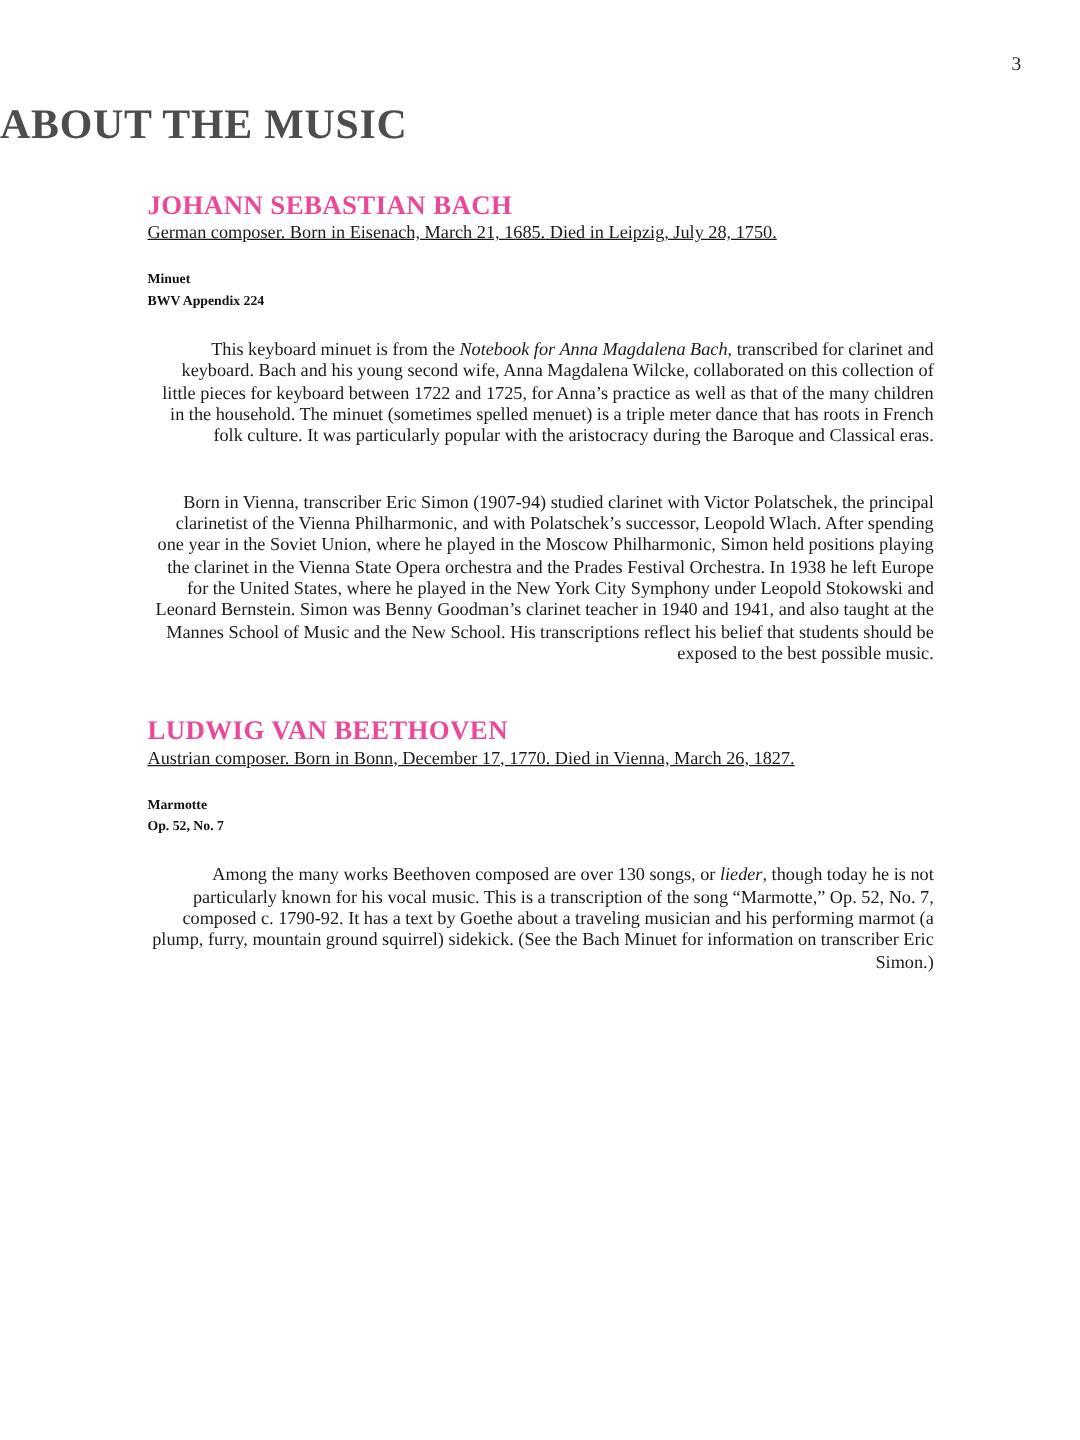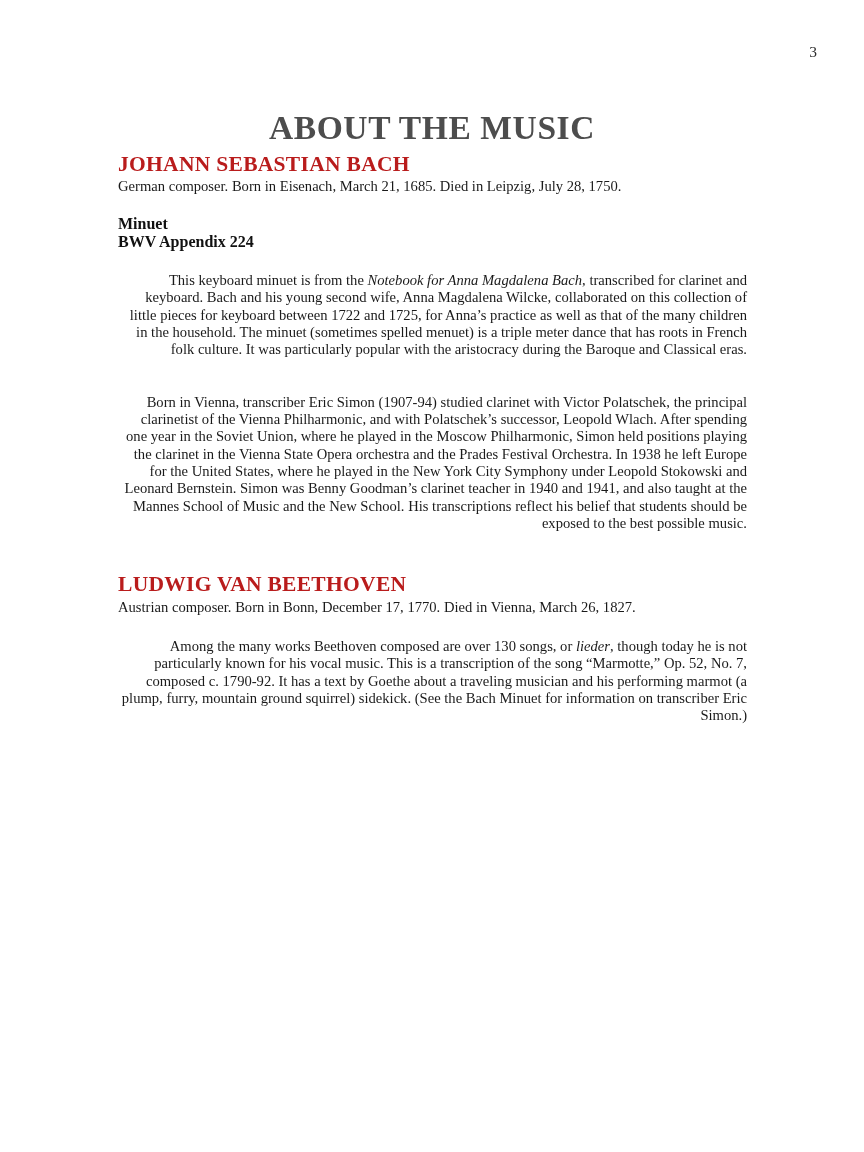--- a/index.html
+++ b/index.html
@@ -30,62 +30,62 @@
     top: 44px;
     right: 47px;
     font-size: 15.5px;
     color: #2b2b2b;
     line-height: 1;
   }
 
   
   .page-title {
     position: absolute;
-    top: 88px;
+    top: 60px;
     left: 0;
     width: 864px;
-    text-align: center;
     font-size: 33.5px;
     letter-spacing: 0.6px;
     color: #4d4d4d;
     line-height: 1.1;
     white-space: nowrap;
   }
 
   
   .content {
     position: absolute;
     left: 118px;
     top: 152px;
     width: 629px;
   }
 
   .section { margin: 0; }
   .section-beethoven { margin-top: 40px; }
 
   .composer-name {
     font-size: 21.5px;
-    color: #b91c1c;
+    color: #ec4899;
     letter-spacing: 0.3px;
     line-height: 1.12;
     margin: 0 0 2px 0;
     white-space: nowrap;
   }
 
   .composer-dates {
     font-size: 14.6px;
     line-height: 17.3px;
     color: #1a1a1a;
     margin: 0;
+    text-decoration: underline;
   }
 
   .work-block {
     margin-top: 20px;
     font-weight: bold;
-    font-size: 16px;
+    font-size: 11px;
     line-height: 17.3px;
     color: #111111;
   }
   .work-block .wline { display: block; }
   .work-block i { font-style: italic; }
 
   .body-para {
     margin: 21px 0 0 0;
     font-size: 14.6px;
     line-height: 17.35px;
@@ -124,18 +124,22 @@
       <p class="body-para"><span>Born in Vienna, transcriber Eric Simon (1907-94) studied clarinet with Victor Polatschek, the principal clarinetist of the Vienna Philharmonic, and with Polatschek’s successor, Leopold Wlach. After spending one year in the Soviet Union, where he played in the Moscow Philharmonic, Simon held positions playing the clarinet in the Vienna State Opera orchestra and the Prades Festival Orchestra. In 1938 he left Europe for the United States, where he played in the New York City Symphony under Leopold Stokowski and Leonard Bernstein. Simon was Benny Goodman’s clarinet teacher in 1940 and 1941, and also taught at the Mannes School of Music and the New School. His transcriptions reflect his belief that students should be exposed to the best possible music.</span></p>
     </div>
 
     <div class="section section-beethoven">
       <h2 class="composer-name">LUDWIG VAN BEETHOVEN</h2>
       <p class="composer-dates">
         <span class="wline">Austrian composer. Born in Bonn, December 17, 1770.</span>
         <span class="wline">Died in Vienna, March 26, 1827.</span>
       </p>
 
+      <div class="work-block">
+        <span class="wline">Marmotte</span>
+        <span class="wline">Op. 52, No. 7</span>
+      </div>
 
       <p class="body-para para-tight"><span>Among the many works Beethoven composed are over 130 songs, or </span><i>lieder</i><span>, though today he is not particularly known for his vocal music. This is a transcription of the song “Marmotte,” Op. 52, No. 7, composed c. 1790-92. It has a text by Goethe about a traveling musician and his performing marmot (a plump, furry, mountain ground squirrel) sidekick. (See the Bach Minuet for information on transcriber Eric Simon.)</span></p>
     </div>
 
   </div>
 </div>
 
 </body></html>

